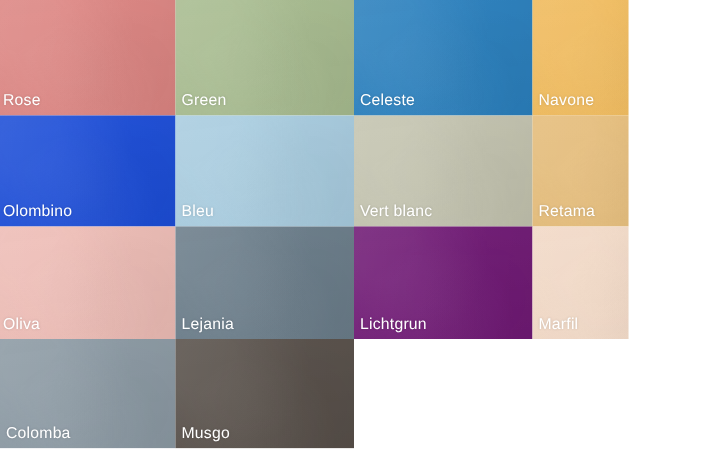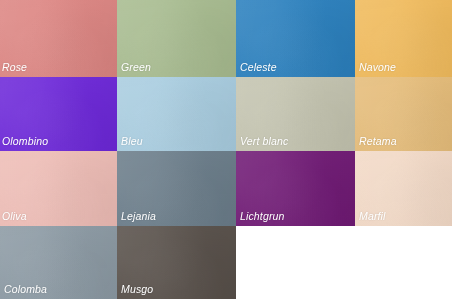--- a/index.html
+++ b/index.html
@@ -6,28 +6,27 @@
   html, body {
     margin: 0;
     padding: 0;
     background: #ffffff;
   }
   body {
     font-family: "Liberation Sans", sans-serif;
   }
   #palette-grid {
     position: relative;
-    width: 452px;
+    width: 419px;
     height: 299px;
     background: #ffffff;
     display: grid;
     grid-template-columns: 117px 119px 119px 119px;
     grid-template-rows: 77px 74px 75px 73px;
     overflow: hidden;
-    font-style: italic;
   }
   .swatch {
     position: relative;
     overflow: hidden;
     box-sizing: border-box;
   }
   
   .swatch .texture {
     position: absolute;
     inset: 0;
@@ -85,21 +84,21 @@
     <div class="swatch col-1" style="background: rgb(43, 128, 190);">
       <div class="texture"></div>
       <div class="sheen"></div>
       <span class="swatch-label" style="color: rgb(255, 255, 255);">Celeste</span>
     </div>
     <div class="swatch col-3" style="background: rgb(240, 186, 91);">
       <div class="texture"></div>
       <div class="sheen"></div>
       <span class="swatch-label" style="color: rgb(255, 255, 255);">Navone</span>
     </div>
-    <div class="swatch col-0" style="background: #6d28d9;">
+    <div class="swatch col-0" style="background: #1d4ed8;">
       <div class="texture"></div>
       <div class="sheen"></div>
       <span class="swatch-label" style="color: rgb(255, 255, 255);">Olombino</span>
     </div>
     <div class="swatch col-1" style="background: rgb(169, 205, 224);">
       <div class="texture"></div>
       <div class="sheen"></div>
       <span class="swatch-label" style="color: rgb(255, 255, 255);">Bleu</span>
     </div>
     <div class="swatch col-2" style="background: rgb(196, 196, 176);">

